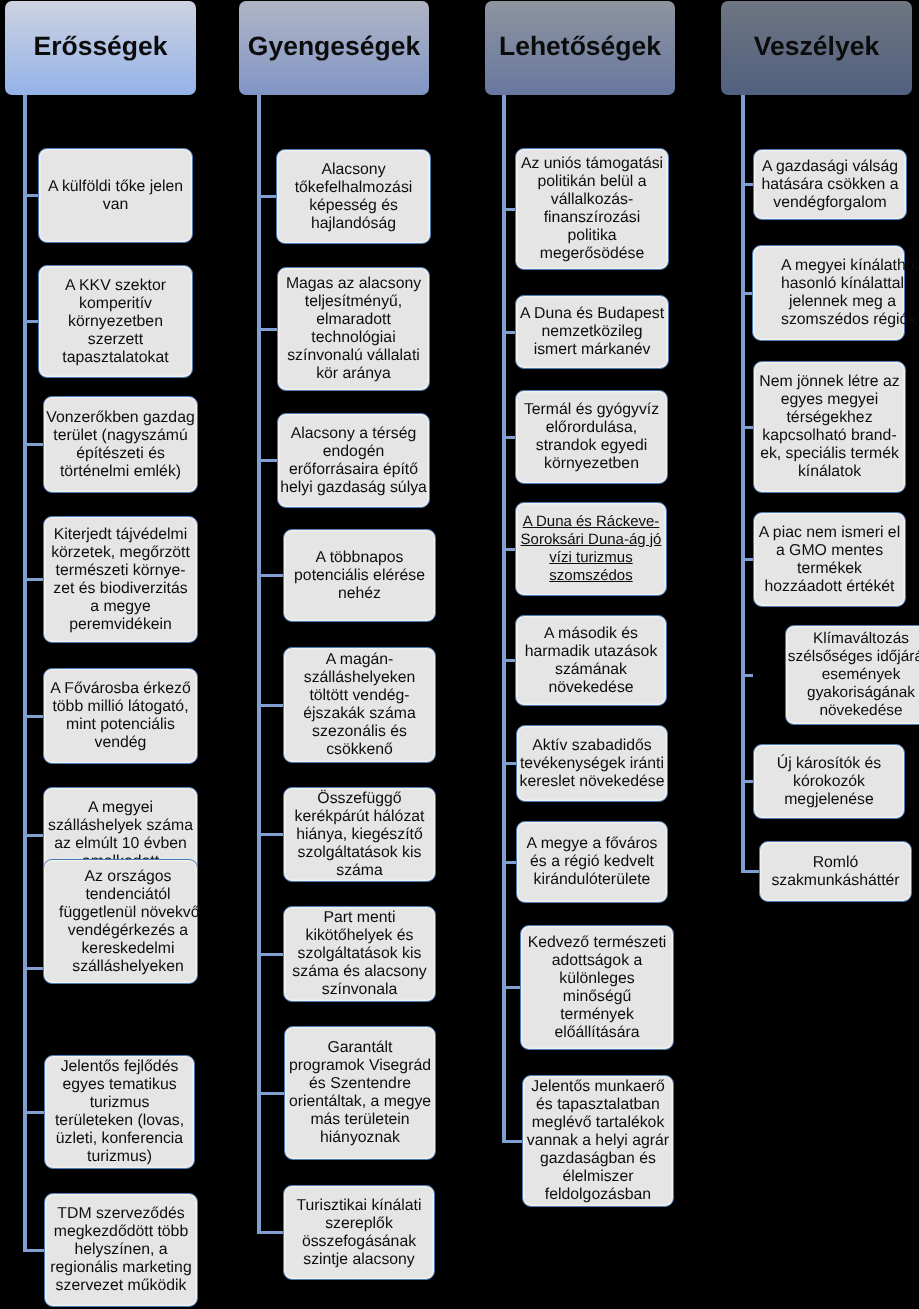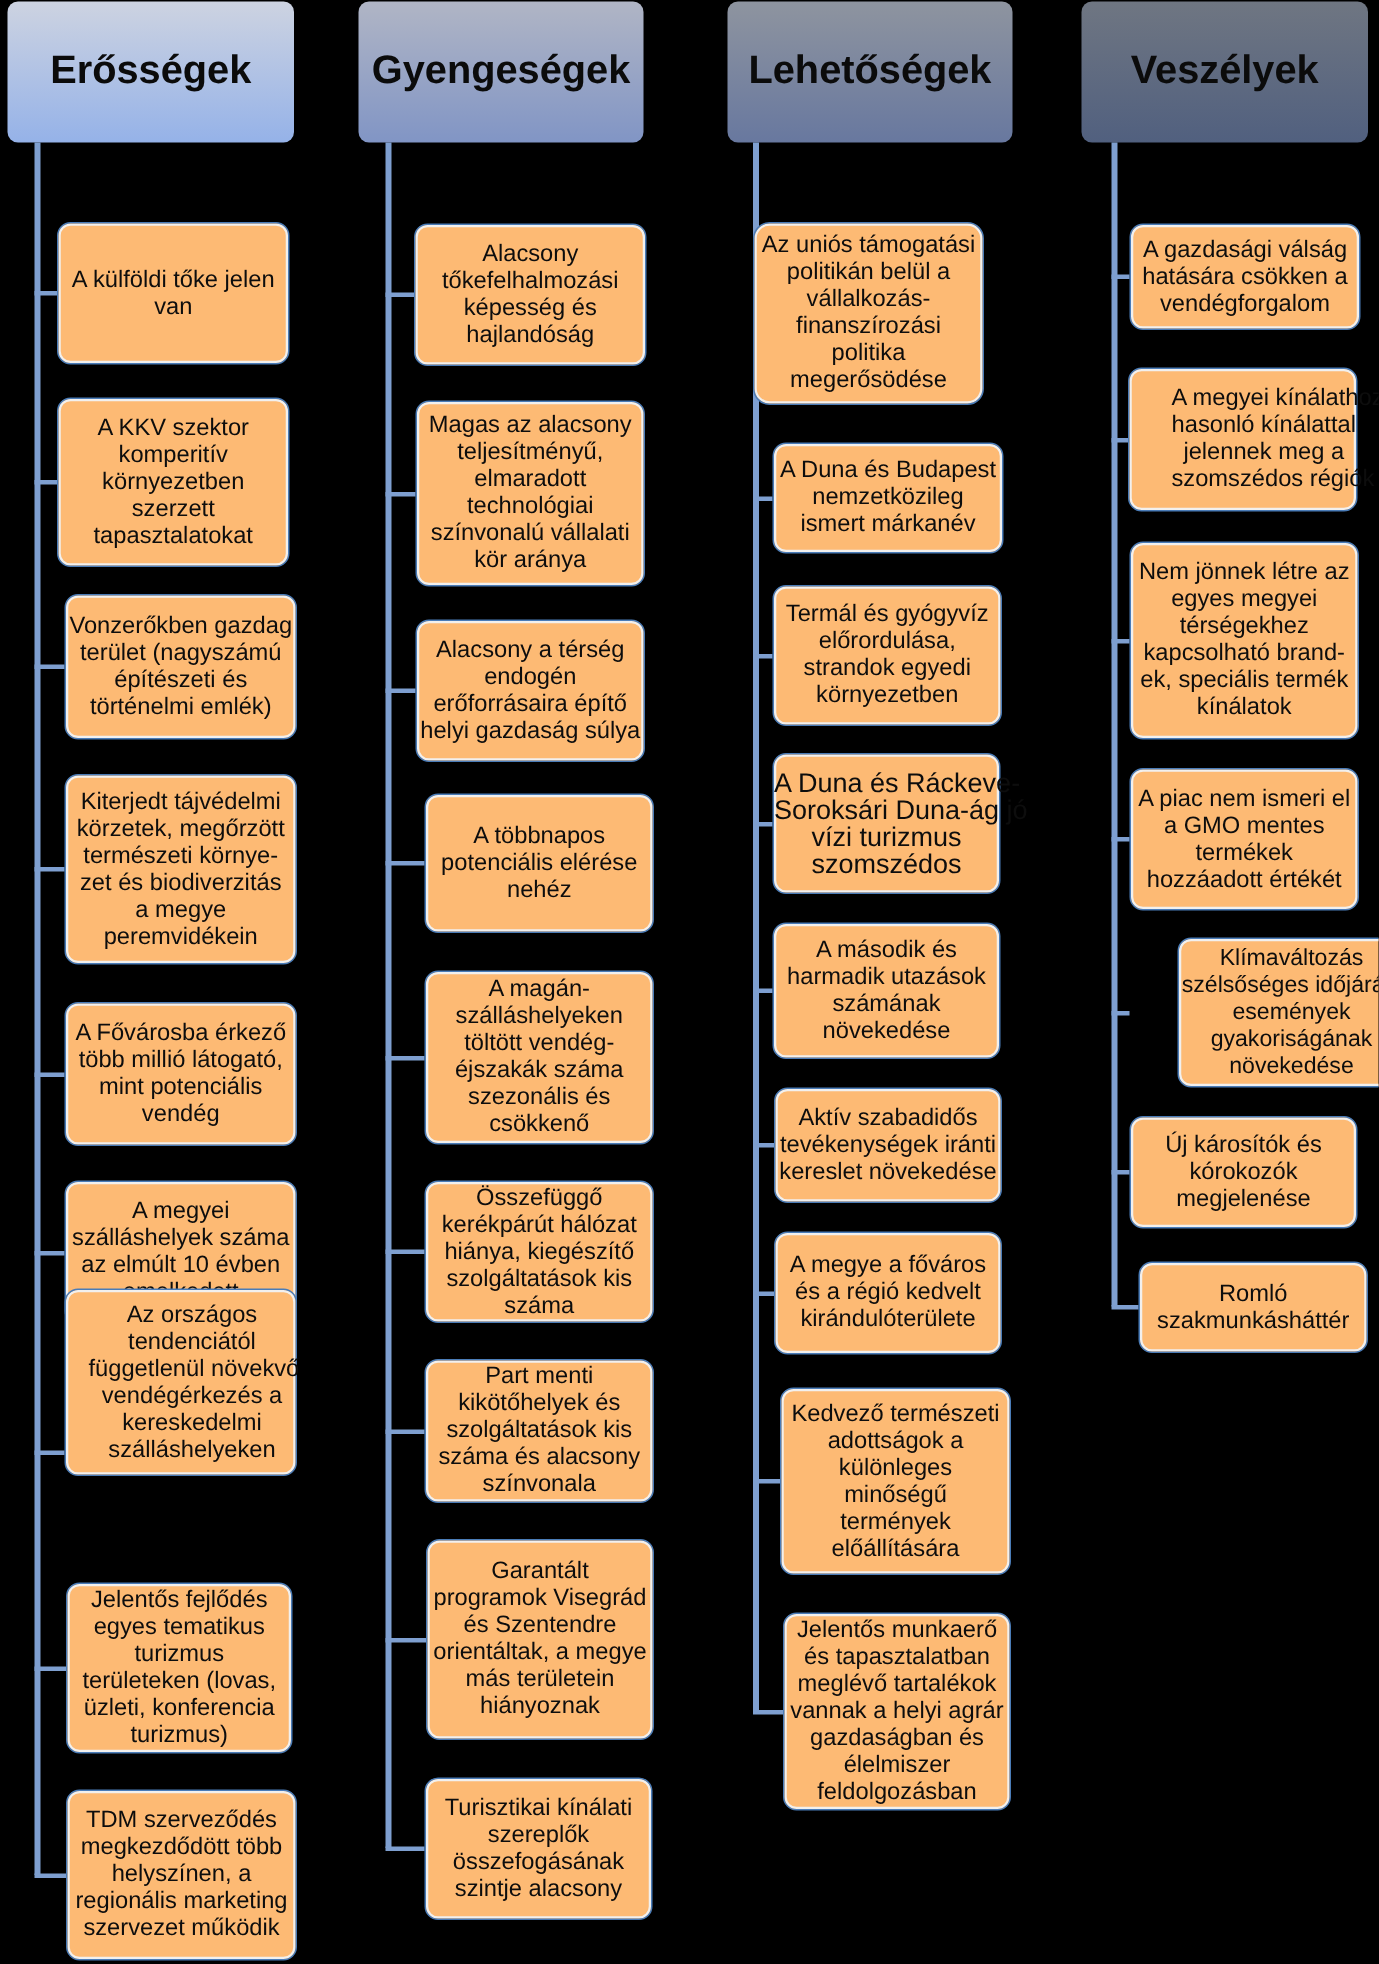--- a/index.html
+++ b/index.html
@@ -6,21 +6,21 @@
   html,body{margin:0;padding:0;background:#000;}
   body{width:919px;height:1309px;overflow:hidden;
        font-family:"Liberation Sans",sans-serif;
        -webkit-font-smoothing:antialiased;
        text-rendering:geometricPrecision;}
   #stage{position:relative;width:919px;height:1086px;background:#000;}
   .hdr{position:absolute;border-radius:7px;display:flex;align-items:center;justify-content:center;}
   .hdr .lbl{position:relative;top:-2px;}
   .hdr .lbl{font-weight:bold;font-size:26.5px;color:#0b0b0b;letter-spacing:0px;
             display:inline-block;line-height:1;}
-  .item{position:absolute;background:#fdba74;border:1.8px solid #4a7cb8;border-radius:9px;
+  .item{position:absolute;background:#e5e5e5;border:1.8px solid #4a7cb8;border-radius:9px;
         box-shadow: inset 0 0 0 1.5px #f2f0ee;
         box-sizing:border-box;display:flex;align-items:center;justify-content:flex-start;}
   .item .txt{font-size:15.8px;line-height:18px;color:#0d0d0d;text-align:center;width:100%;}
   .item .ln{white-space:nowrap;}
   .vline{position:absolute;width:4px;background:#7e9fd0;}
   .hline{position:absolute;height:3px;background:#7e9fd0;}
 </style>
 </head>
 <body>
 
@@ -219,21 +219,21 @@
 <div class="vline" style="left:502px;top:95px;height:1046px;"></div>
 <div class="hline" style="left:502px;top:208px;width:13px;"></div>
 <div class="hline" style="left:502px;top:331px;width:13px;"></div>
 <div class="hline" style="left:502px;top:436px;width:13px;"></div>
 <div class="hline" style="left:502px;top:548px;width:13px;"></div>
 <div class="hline" style="left:502px;top:659px;width:13px;"></div>
 <div class="hline" style="left:502px;top:762px;width:14px;"></div>
 <div class="hline" style="left:502px;top:861px;width:14px;"></div>
 <div class="hline" style="left:502px;top:986px;width:18px;"></div>
 <div class="hline" style="left:502px;top:1140px;width:20px;"></div>
-<div class="item" style="left:502px;top:148px;width:154px;height:122px;border-radius:11px;">
+<div class="item" style="left:515px;top:148px;width:154px;height:122px;">
         <div class="txt">
           <div class="ln">Az uniós támogatási</div>
           <div class="ln">politikán belül a</div>
           <div class="ln">vállalkozás-</div>
           <div class="ln">finanszírozási</div>
           <div class="ln">politika</div>
           <div class="ln">megerősödése</div>
         </div>
       </div>
 <div class="item" style="left:515px;top:295px;width:154px;height:74px;">
@@ -245,21 +245,21 @@
       </div>
 <div class="item" style="left:515px;top:390px;width:153px;height:94px;">
         <div class="txt">
           <div class="ln">Termál és gyógyvíz</div>
           <div class="ln">előrordulása,</div>
           <div class="ln">strandok egyedi</div>
           <div class="ln">környezetben</div>
         </div>
       </div>
 <div class="item" style="left:515px;top:502px;width:152px;height:94px;">
-        <div class="txt" style="font-size: 18px;">
+        <div class="txt" style="font-size: 15px; text-decoration: underline;">
           <div class="ln">A Duna és Ráckeve-</div>
           <div class="ln">Soroksári Duna-ág jó</div>
           <div class="ln">vízi turizmus</div>
           <div class="ln">szomszédos</div>
         </div>
       </div>
 <div class="item" style="left:515px;top:615px;width:152px;height:91px;">
         <div class="txt">
           <div class="ln">A második és</div>
           <div class="ln">harmadik utazások</div>

